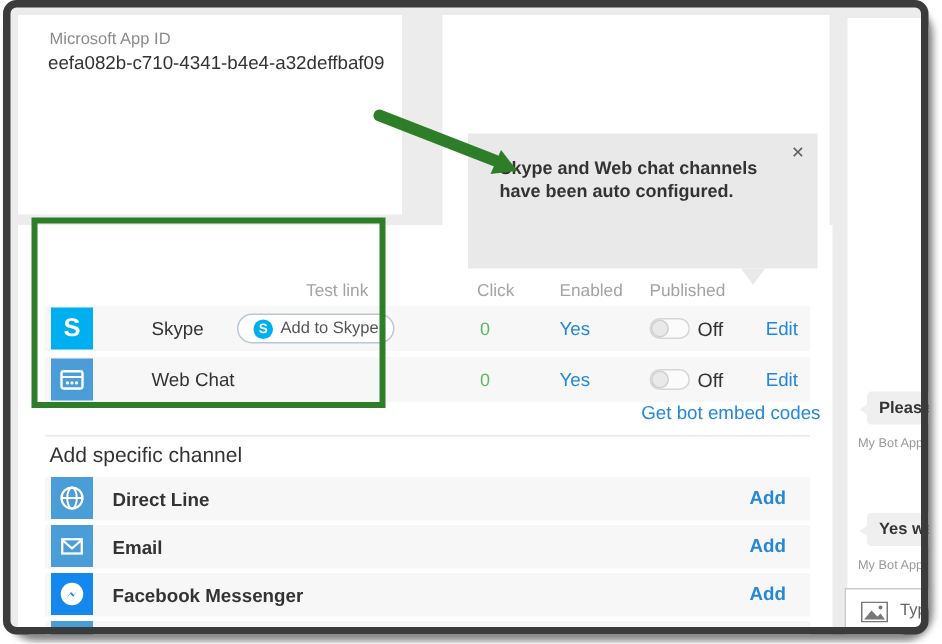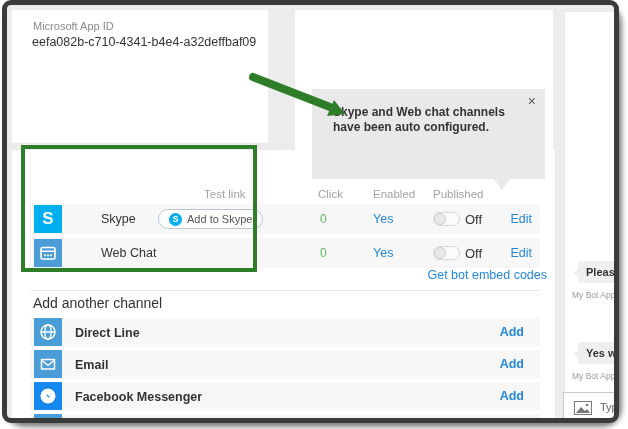--- a/index.html
+++ b/index.html
@@ -133,21 +133,21 @@
         <span class="toggle">
             <span class="knob"></span>
           </span>
         <span class="off-label">Off</span>
         <a class="blue-link edit-link">Edit</a>
       </div>
 
       <a class="blue-link embed-link" style="position:absolute;">Get bot embed codes</a>
 
       <div class="section-divider"></div>
-      <div class="add-title">Add another channel</div>
+      <div class="add-title">Add specific channel</div>
 
       <div class="add-row" style="top:168px;">
         <span class="chan-icon sq sq-blue" style="top:0;">
           <svg width="28" height="28" viewBox="0 0 28 28">
             <circle cx="14" cy="14" r="7" fill="none" stroke="#fff" stroke-width="1.5"></circle>
             <ellipse cx="14" cy="14" rx="3.2" ry="7" fill="none" stroke="#fff" stroke-width="1.3"></ellipse>
             <line x1="7" y1="14" x2="21" y2="14" stroke="#fff" stroke-width="1.3"></line>
           </svg>
         </span>
         <span class="add-name">Direct Line</span>

